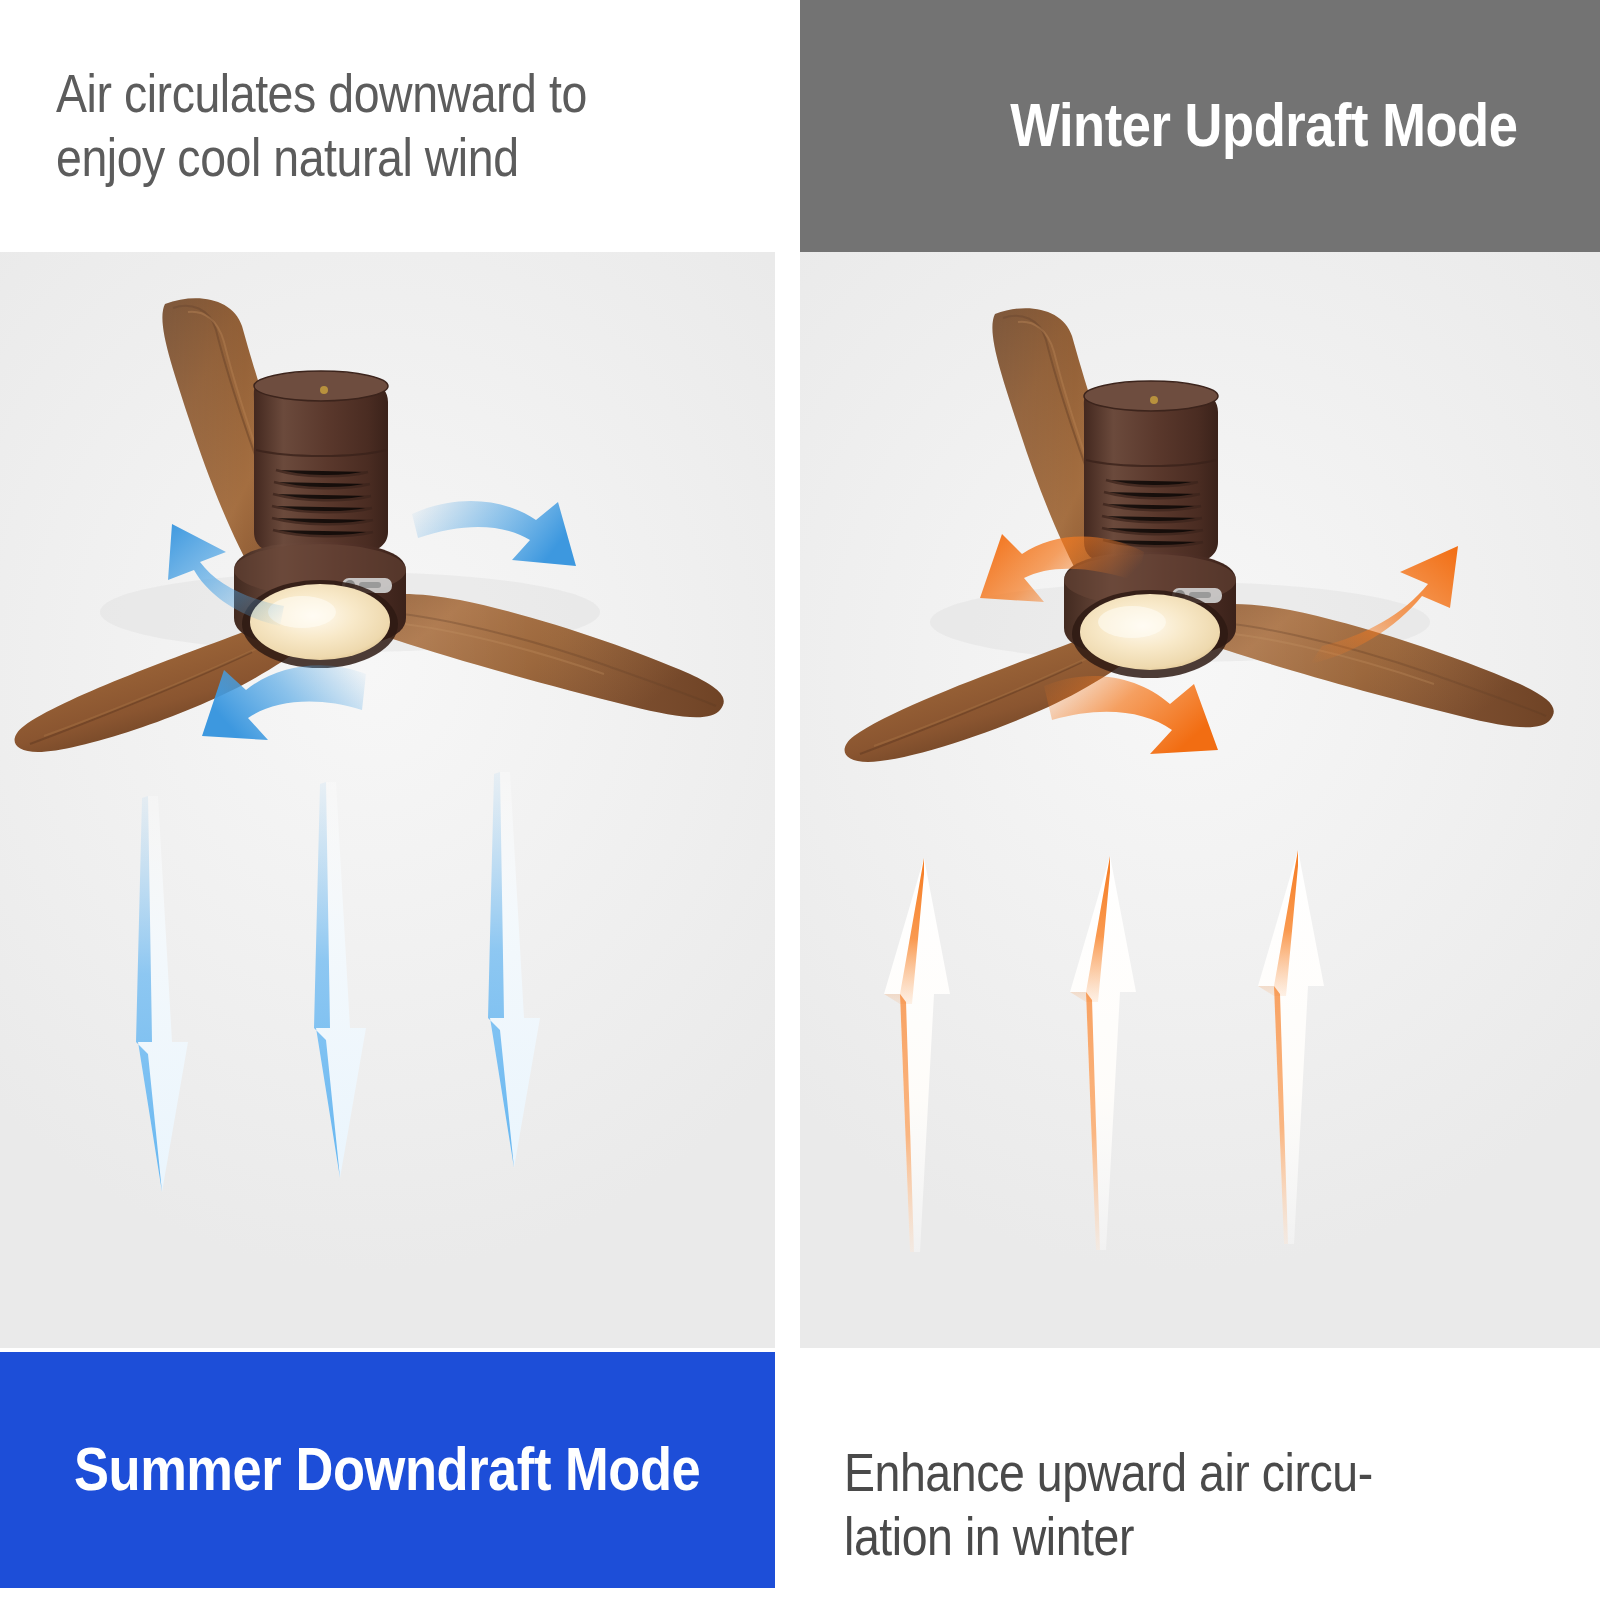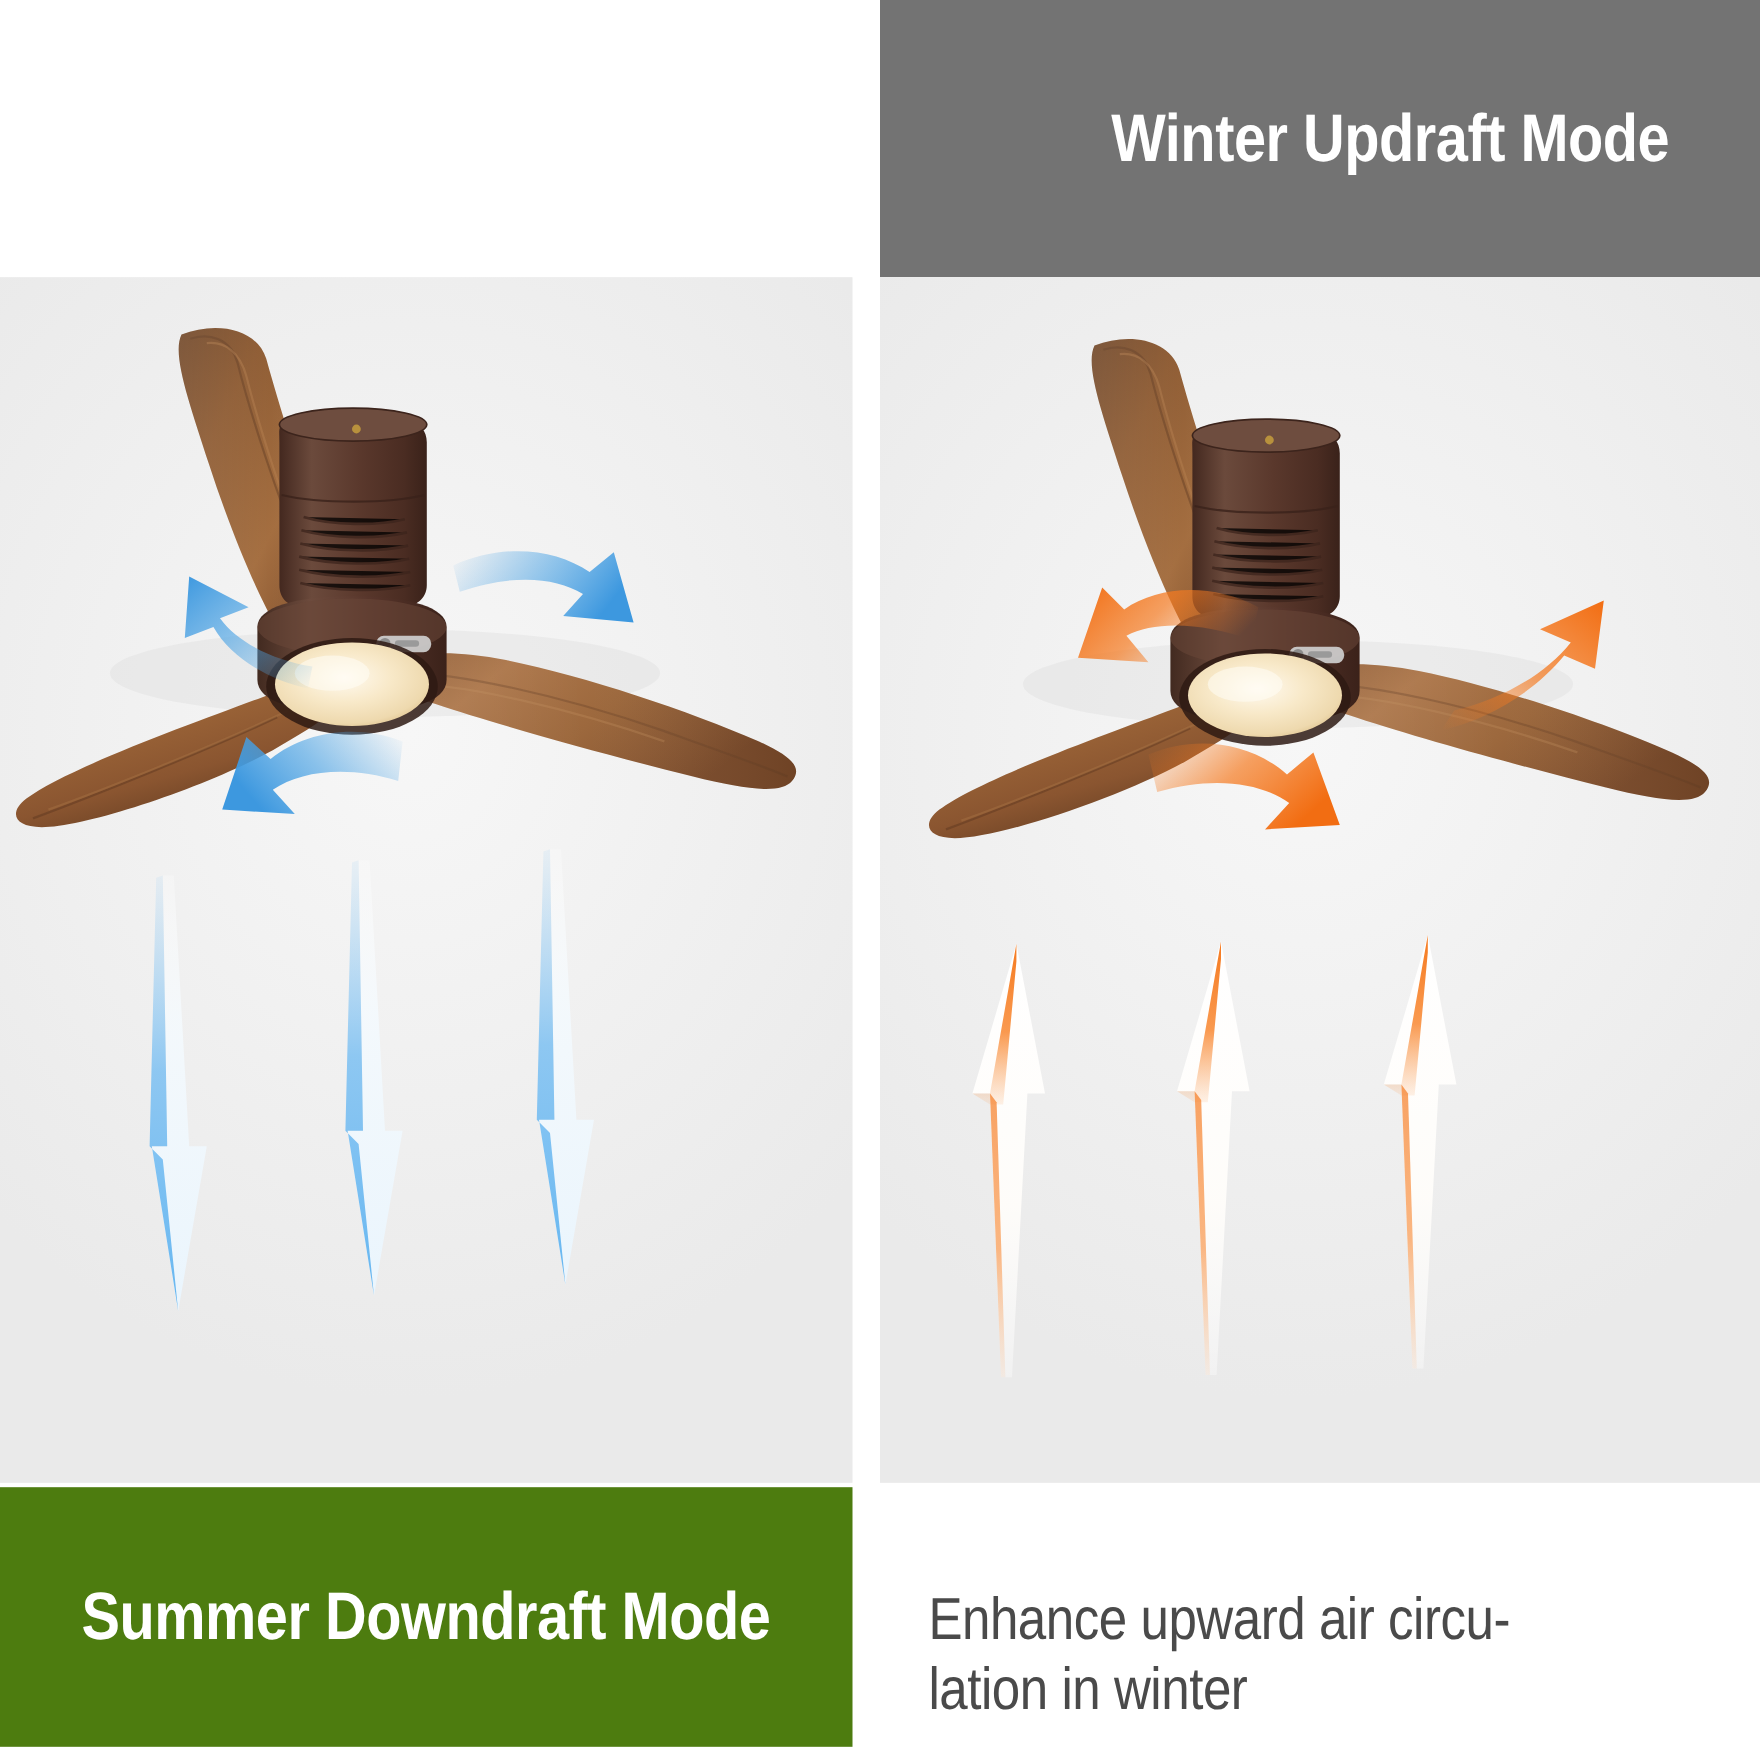--- a/index.html
+++ b/index.html
@@ -29,21 +29,21 @@
 
   
   #cap-tl{left:0;top:0;width:775px;height:252px;background:#ffffff;padding:0 34px 0 56px;}
   #cap-tl .cap-text{font-size:54px;color:#5c5c5c;font-weight:400;}
 
   
   #cap-tr{left:800px;top:0;width:928px;height:252px;background:#737373;}
   #cap-tr .cap-text{font-size:61px;color:#ffffff;font-weight:700;}
 
   
-  #cap-bl{left:0;top:1352px;width:775px;height:236px;background:#4d7c0f;}
+  #cap-bl{left:0;top:1352px;width:775px;height:236px;background:#1d4ed8;}
   #cap-bl .cap-text{font-size:61px;color:#ffffff;font-weight:700;}
 
   
   #cap-br{left:800px;top:1381px;width:800px;height:248px;background:#ffffff;padding:0 40px 0 44px;}
   #cap-br .cap-text{font-size:54px;color:#4a4a4a;font-weight:400;}
 
   
   .panel{
     position:absolute;
     background:#efefef;
@@ -67,20 +67,23 @@
 
   
   .curvarrow{position:absolute;}
   .curvarrow svg{display:block;overflow:visible;}
 </style>
 </head>
 <body>
 
 <div class="sheet">
 
+  <div class="cap" id="cap-tl">
+    <span class="cap-text left-origin">Air circulates downward to enjoy cool natural wind</span>
+  </div>
 
   <div class="cap center" id="cap-tr">
     <span class="cap-text">Winter Updraft Mode</span>
   </div>
 
   <div class="cap center" id="cap-bl">
     <span class="cap-text">Summer Downdraft Mode</span>
   </div>
 
   <div class="cap" id="cap-br">

